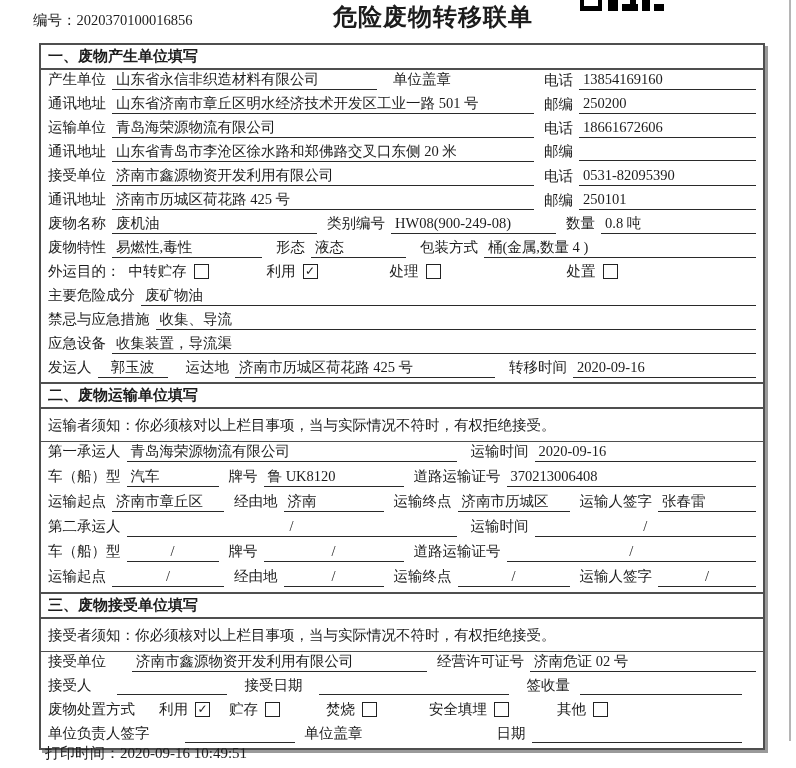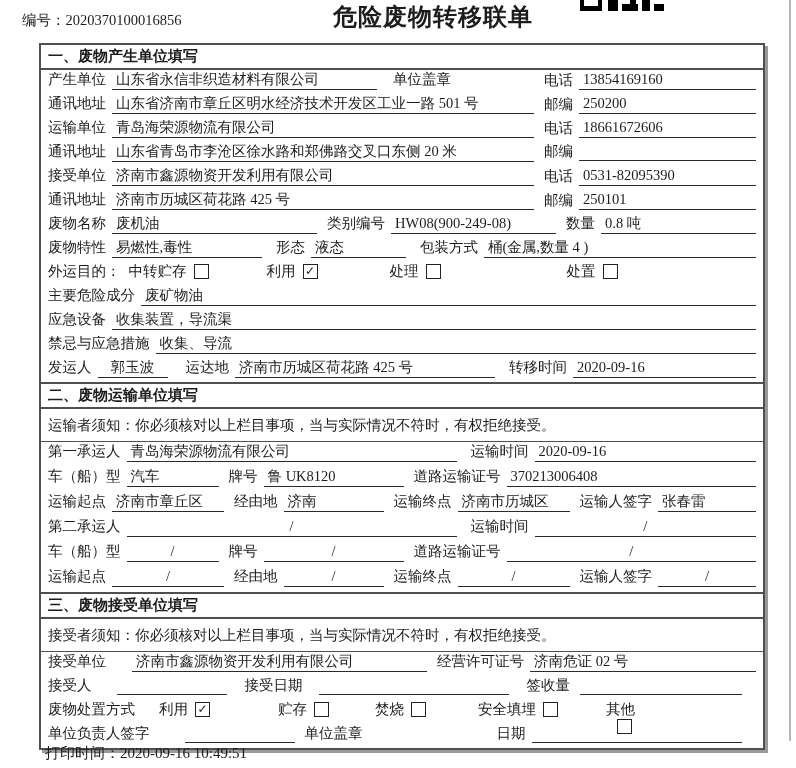--- a/index.html
+++ b/index.html
@@ -1,18 +1,18 @@
 <!DOCTYPE html>
 <html><head>
 <meta charset="utf-8">
 <style>
   html,body{margin:0;padding:0;background:#ffffff;}
   .page{position:relative;width:796px;height:768px;background:#fff;overflow:hidden;
         font-family:"Liberation Serif","DejaVu Serif",serif;color:#1c1c1c;}
-  .serial{position:absolute;left:22px;top:11px;font-size:14.5px;white-space:nowrap;}
+  .serial{position:absolute;left:33px;top:11px;font-size:14.5px;white-space:nowrap;}
   .doc-title{position:absolute;left:333px;top:1px;font-size:24px;font-weight:bold;letter-spacing:1px;white-space:nowrap;}
   .qr{position:absolute;left:580px;top:0;}
   .page-edge{position:absolute;left:789px;top:0;width:2px;height:741px;background:#b5b5b5;}
   .form{position:absolute;left:39px;top:43px;width:722px;background:#fff;
         border:2px solid #4f4f4f;box-shadow:3px 3px 0 #9a9a9a;font-size:14.5px;}
   .section{border-bottom:2px solid #4f4f4f;}
   .section:last-child{border-bottom:none;}
   .sec-h{font-weight:bold;font-size:15px;height:23px;line-height:23px;padding:0 7px;border-bottom:2px solid #4f4f4f;}
   .notice{height:32px;line-height:32px;padding:0 7px;border-bottom:1px solid #4f4f4f;white-space:nowrap;}
   .frow{display:flex;align-items:flex-start;height:24px;padding:0 7px 2px 7px;box-sizing:border-box;}
@@ -153,27 +153,27 @@
           <span class="cb"></span>
         </span>
       </div>
 
       <div class="frow">
         <span class="lbl">主要危险成分</span>
         <span class="u fill">废矿物油</span>
       </div>
 
       <div class="frow">
+        <span class="lbl">禁忌与应急措施</span>
+        <span class="u fill">收集、导流</span>
+      </div>
+
+      <div class="frow">
         <span class="lbl">应急设备</span>
         <span class="u fill">收集装置，导流渠</span>
-      </div>
-
-      <div class="frow">
-        <span class="lbl">禁忌与应急措施</span>
-        <span class="u fill">收集、导流</span>
       </div>
 
       <div class="frow">
         <span class="lbl">发运人</span>
         <span class="u w70 ctr">郭玉波</span>
         <span class="lbl gap18">运达地</span>
         <span class="u w260">济南市历城区荷花路 425 号</span>
         <span class="lbl gap14">转移时间</span>
         <span class="u fill">2020-09-16</span>
       </div>
@@ -257,33 +257,33 @@
         <span class="lbl gap18">签收量</span>
         <span class="u fill mr14 gap10"></span>
       </div>
 
       <div class="frow">
         <span class="lbl">废物处置方式</span>
         <span class="opt" style="margin-left:24px;">
           <span>利用</span>
           <span class="cb">✓</span>
         </span>
-        <span class="opt" style="margin-left:68px;">
+        <span class="opt" style="margin-left:19px;">
           <span>贮存</span>
           <span class="cb"></span>
         </span>
         <span class="opt" style="margin-left:46px;">
           <span>焚烧</span>
           <span class="cb"></span>
         </span>
         <span class="opt" style="margin-left:52px;">
           <span>安全填埋</span>
           <span class="cb"></span>
         </span>
-        <span class="opt" style="margin-left:48px;flex-direction:column;">
+        <span class="opt" style="margin-left:48px;">
           <span>其他</span>
           <span class="cb"></span>
         </span>
       </div>
 
       <div class="frow">
         <span class="lbl">单位负责人签字</span>
         <span class="u w110 ml35"></span>
         <span class="lbl gap10">单位盖章</span>
         <span class="lbl" style="margin-left:134px;">日期</span>

